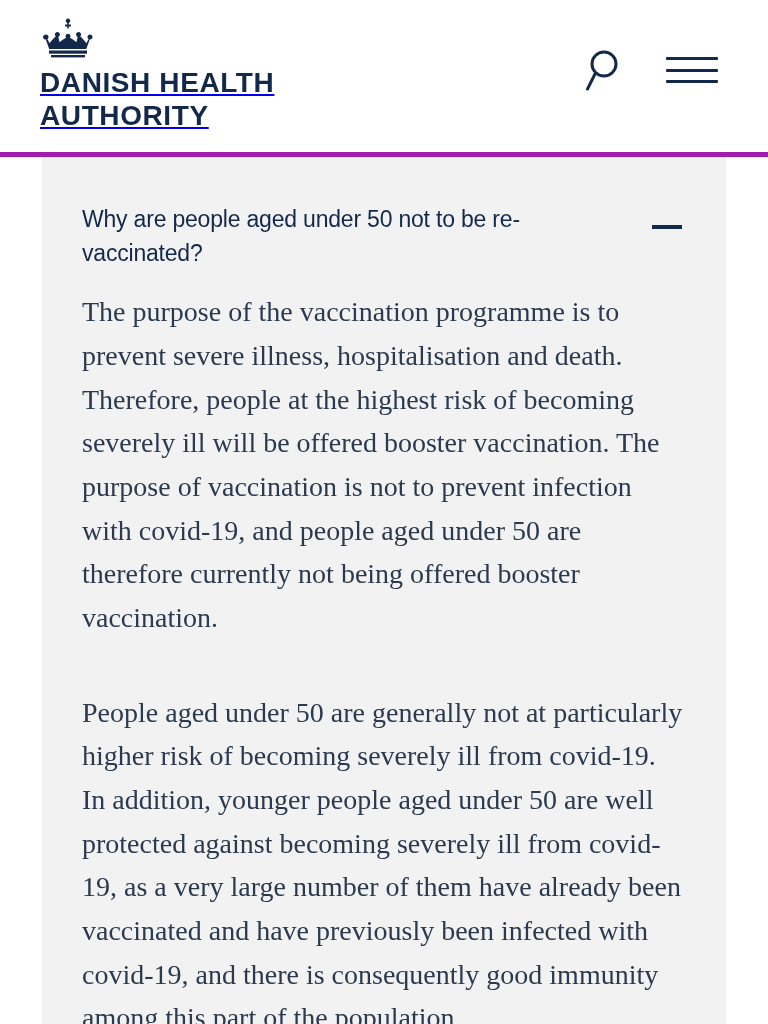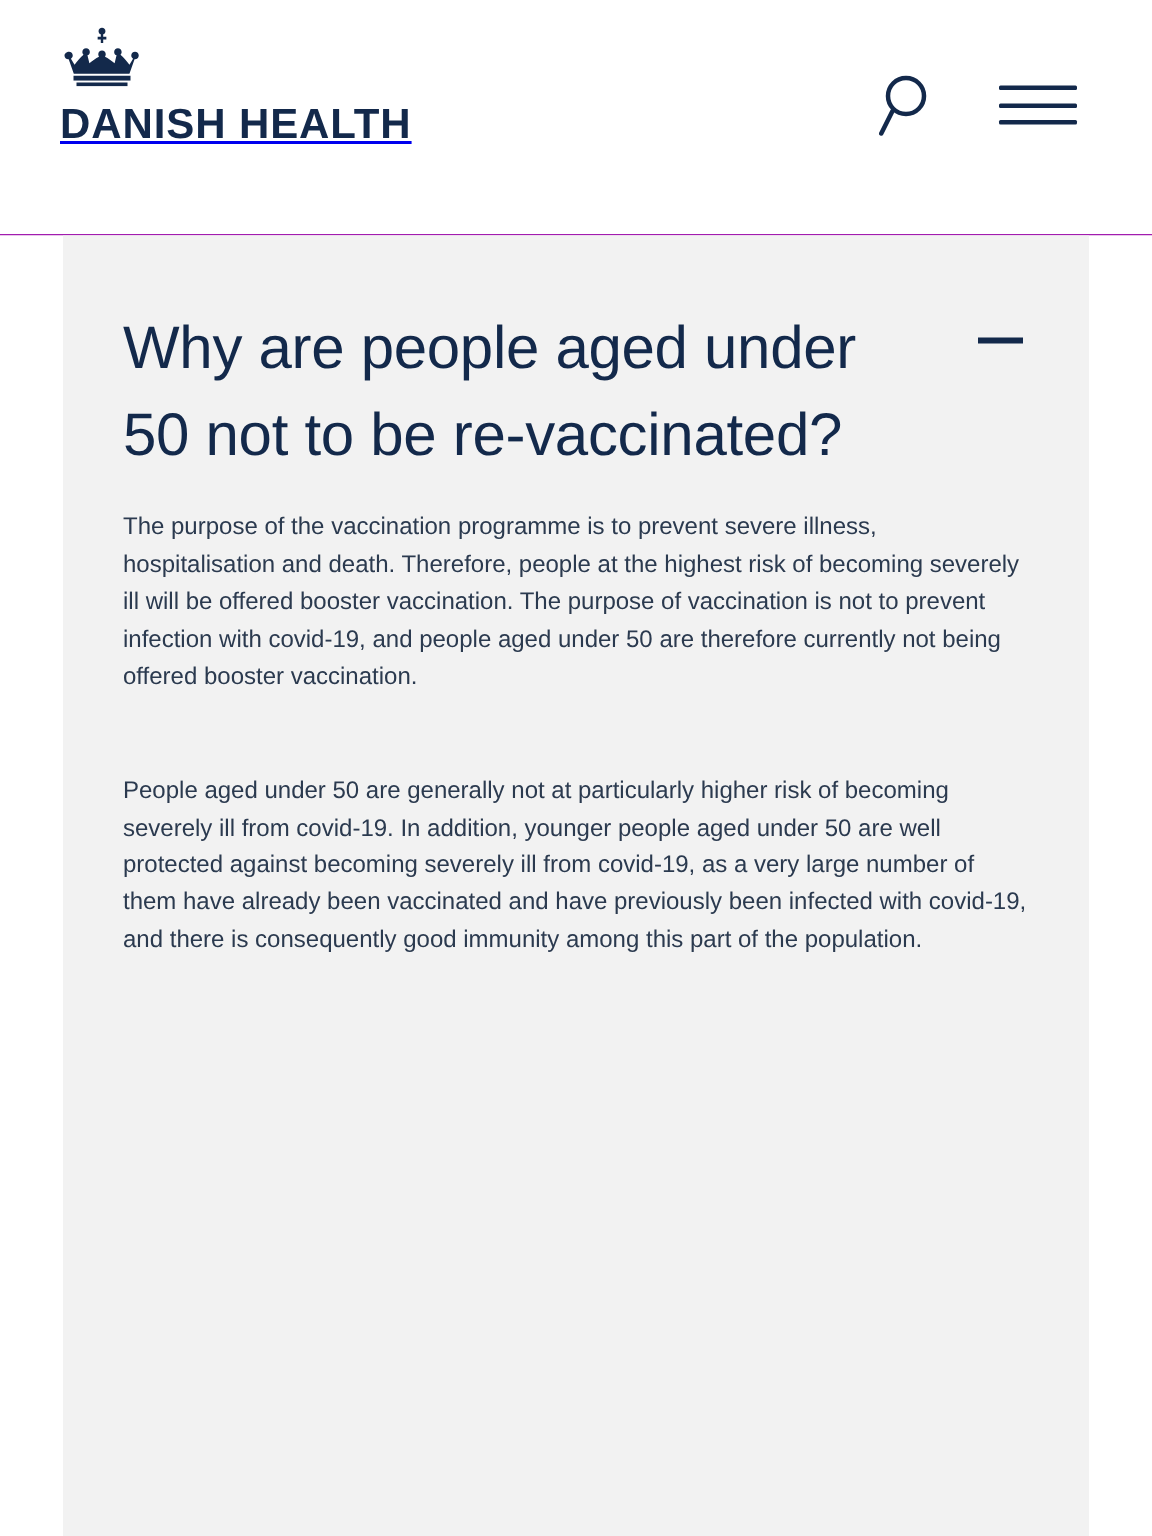--- a/index.html
+++ b/index.html
@@ -15,21 +15,21 @@
     width: 768px;
     height: 1024px;
     background: #ffffff;
   }
 
   
   .header {
     position: relative;
     height: 157px;
     background: #ffffff;
-    border-bottom: 1px solid #a21caf;
+    border-bottom: 5px solid #a21caf;
     display: flex;
     align-items: flex-start;
     justify-content: space-between;
   }
   .brand {
     display: flex;
     flex-direction: column;
     padding: 18px 0 0 40px;
   }
   .crown {
@@ -93,42 +93,42 @@
   }
   .acc-header {
     display: flex;
     align-items: flex-start;
     justify-content: space-between;
     gap: 16px;
   }
   .acc-title {
     font-family: "Liberation Sans", sans-serif;
     font-weight: normal;
-    font-size: 40px;
+    font-size: 23px;
     line-height: 1.46;
     letter-spacing: -0.2px;
     color: #13294b;
     max-width: 540px;
   }
   .toggle-minus {
     flex: 0 0 auto;
     margin-top: 22px;
     margin-right: 4px;
     width: 30px;
     height: 4px;
     background: #13294b;
     border: none;
     cursor: pointer;
   }
   .acc-body {
     margin-top: 20px;
   }
   .acc-body p {
-    font-family: Liberation Sans, sans-serif;
-    font-size: 16px;
+    font-family: Liberation Serif, serif;
+    font-size: 28px;
     line-height: 1.56;
     color: #2b3a4f;
     max-width: 605px;
   }
   .acc-body p + p { margin-top: 51px; }
 </style>
 </head>
 <body>
 
 <div class="page">
@@ -140,20 +140,21 @@
         <svg viewBox="0 0 56 40" width="56" height="40" aria-hidden="true">
           <g fill="#13294b">
             <path d="M28 0.5 c1.3 0 2.3 1 2.3 2.3 0 1-0.6 1.8-1.5 2.1 v1.6 h2.1 v1.9 h-2.1 v2.2 h-1.6 V8.4 h-2.1 V6.5 h2.1 V4.9 c-0.9-0.3-1.5-1.1-1.5-2.1 C25.7 1.5 26.7 0.5 28 0.5 z"></path>
             <path d="M6 16.5 c1.4 0 2.5 1.1 2.5 2.5 0 0.9-0.5 1.7-1.2 2.1 l2.4 4.1 c1.8-2.6 4.1-5.1 6-6.7 -0.5-0.5-0.8-1.1-0.8-1.9 0-1.4 1.1-2.5 2.5-2.5 s2.5 1.1 2.5 2.5 c0 1.1-0.7 2-1.6 2.3 l1.3 5.3 c1.9-1.6 4.3-3.4 6.4-4.4 -0.3-0.4-0.5-1-0.5-1.6 0-1.4 1.1-2.5 2.5-2.5 s2.5 1.1 2.5 2.5 c0 0.6-0.2 1.2-0.5 1.6 2.1 1 4.5 2.8 6.4 4.4 l1.3-5.3 c-0.9-0.3-1.6-1.2-1.6-2.3 0-1.4 1.1-2.5 2.5-2.5 s2.5 1.1 2.5 2.5 c0 0.8-0.3 1.4-0.8 1.9 1.9 1.6 4.2 4.1 6 6.7 l2.4-4.1 c-0.7-0.4-1.2-1.2-1.2-2.1 0-1.4 1.1-2.5 2.5-2.5 s2.5 1.1 2.5 2.5 -1.1 2.5-2.5 2.5 c-0.1 0-0.2 0-0.3 0 l-3.4 9.6 H9.2 L5.8 21.5 c-0.1 0-0.2 0-0.3 0 C4.1 21.5 3 20.4 3 19 S4.6 16.5 6 16.5 z"></path>
             <rect x="9" y="32.5" width="38" height="3.2"></rect>
             <rect x="11" y="37" width="34" height="2.4"></rect>
           </g>
         </svg>
       </span>
       <span class="brand-name">DANISH HEALTH</span>
+      <span class="brand-name">AUTHORITY</span>
     </a>
 
     <div class="header-actions">
       <button class="icon-btn search-icon" aria-label="Search">
         <svg width="40" height="44" viewBox="0 0 40 44" aria-hidden="true">
           <circle cx="18" cy="16" r="12" fill="none" stroke="#13294b" stroke-width="3"></circle>
           <line x1="9" y1="26" x2="1.5" y2="41" stroke="#13294b" stroke-width="3" stroke-linecap="round"></line>
         </svg>
       </button>
       <button class="icon-btn" aria-label="Menu">

